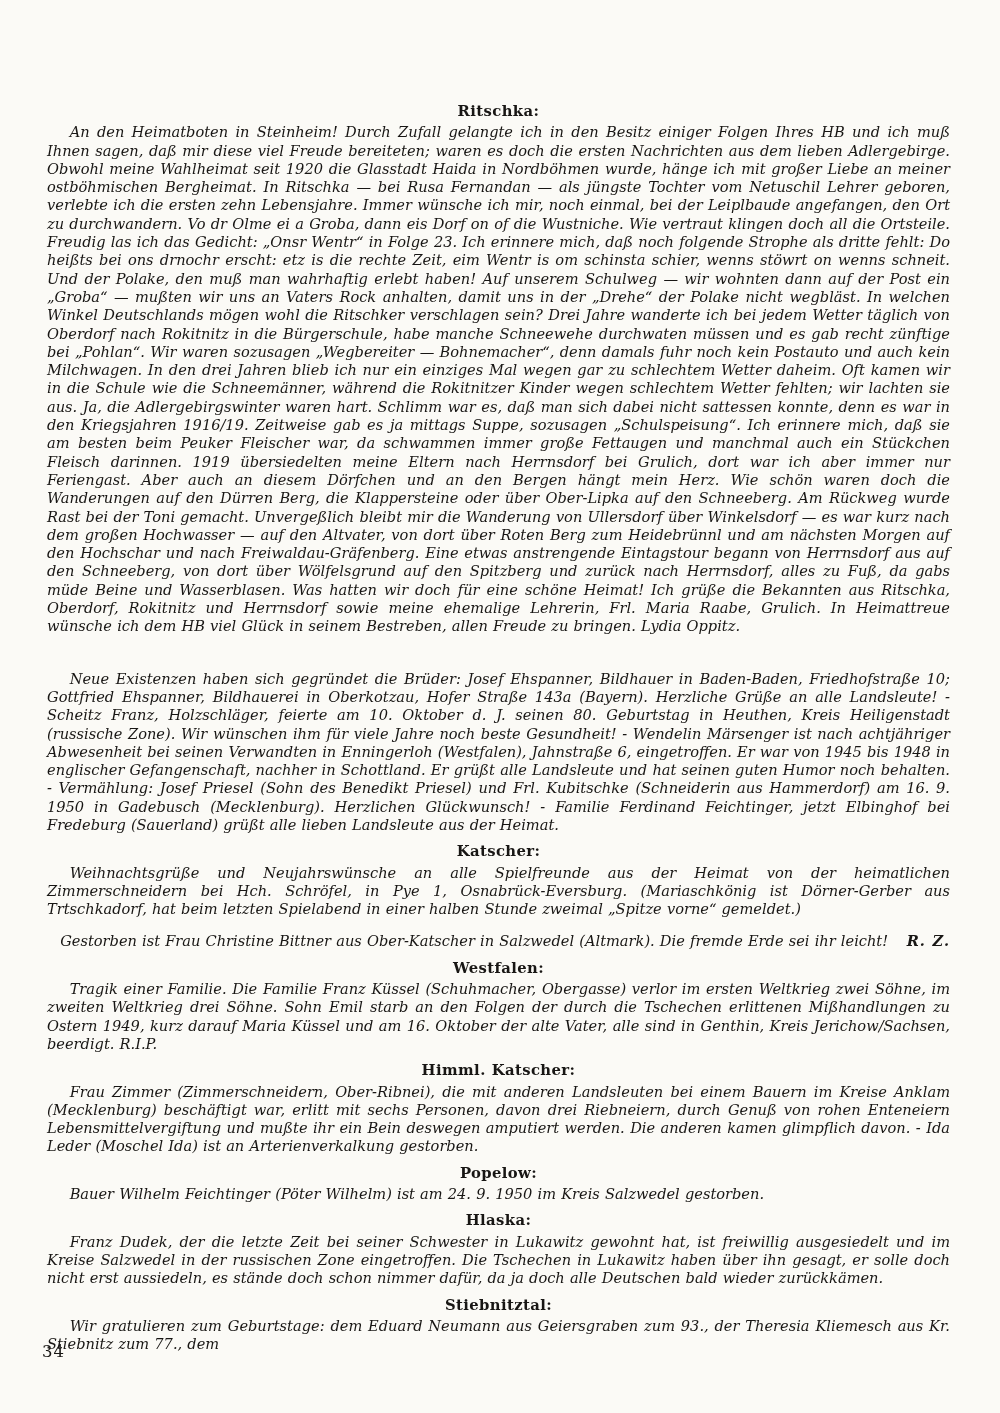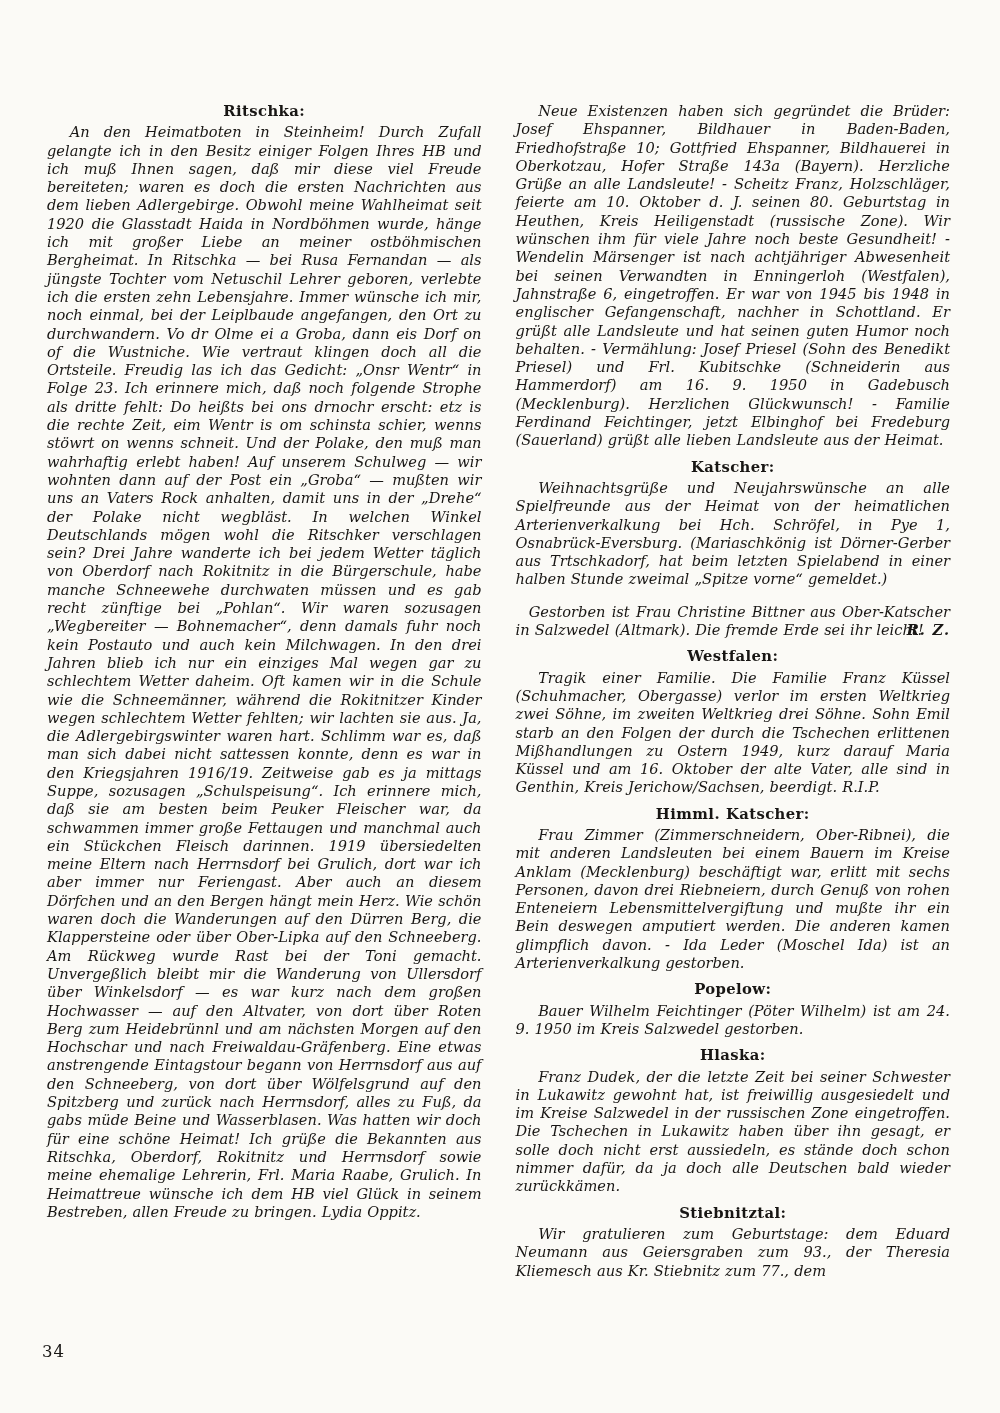--- a/index.html
+++ b/index.html
@@ -17,20 +17,21 @@
   }
   .page {
     position: absolute;
     inset: 0;
     background: #fbfaf6;
   }
   .columns {
     display: flex;
     gap: 34px;
     padding: 102px 50px 0 47px;
+    flex-direction: column;
   }
   .col {
     flex: 1 1 0;
     min-width: 0;
     font-size: 14.6px;
     line-height: 18.3px;
     text-align: justify;
     word-spacing: 0.5px;
   }
   h3.sect {
@@ -75,21 +76,21 @@
 
     <div class="col">
       <h3 class="sect">Ritschka:</h3>
       <p class="para indent">An den Heimatboten in Steinheim! Durch Zufall gelangte ich in den Besitz einiger Folgen Ihres HB und ich muß Ihnen sagen, daß mir diese viel Freude bereiteten; waren es doch die ersten Nachrichten aus dem lieben Adlergebirge. Obwohl meine Wahlheimat seit 1920 die Glasstadt Haida in Nordböhmen wurde, hänge ich mit großer Liebe an meiner ostböhmischen Bergheimat. In Ritschka — bei Rusa Fernandan — als jüngste Tochter vom Netuschil Lehrer geboren, verlebte ich die ersten zehn Lebensjahre. Immer wünsche ich mir, noch einmal, bei der Leiplbaude angefangen, den Ort zu durchwandern. Vo dr Olme ei a Groba, dann eis Dorf on of die Wustniche. Wie vertraut klingen doch all die Ortsteile. Freudig las ich das Gedicht: „Onsr Wentr“ in Folge 23. Ich erinnere mich, daß noch folgende Strophe als dritte fehlt: Do heißts bei ons drnochr erscht: etz is die rechte Zeit, eim Wentr is om schinsta schier, wenns stöwrt on wenns schneit. Und der Polake, den muß man wahrhaftig erlebt haben! Auf unserem Schulweg — wir wohnten dann auf der Post ein „Groba“ — mußten wir uns an Vaters Rock anhalten, damit uns in der „Drehe“ der Polake nicht wegbläst. In welchen Winkel Deutschlands mögen wohl die Ritschker verschlagen sein? Drei Jahre wanderte ich bei jedem Wetter täglich von Oberdorf nach Rokitnitz in die Bürgerschule, habe manche Schneewehe durchwaten müssen und es gab recht zünftige bei „Pohlan“. Wir waren sozusagen „Wegbereiter — Bohnemacher“, denn damals fuhr noch kein Postauto und auch kein Milchwagen. In den drei Jahren blieb ich nur ein einziges Mal wegen gar zu schlechtem Wetter daheim. Oft kamen wir in die Schule wie die Schneemänner, während die Rokitnitzer Kinder wegen schlechtem Wetter fehlten; wir lachten sie aus. Ja, die Adlergebirgswinter waren hart. Schlimm war es, daß man sich dabei nicht sattessen konnte, denn es war in den Kriegsjahren 1916/19. Zeitweise gab es ja mittags Suppe, sozusagen „Schulspeisung“. Ich erinnere mich, daß sie am besten beim Peuker Fleischer war, da schwammen immer große Fettaugen und manchmal auch ein Stückchen Fleisch darinnen. 1919 übersiedelten meine Eltern nach Herrnsdorf bei Grulich, dort war ich aber immer nur Feriengast. Aber auch an diesem Dörfchen und an den Bergen hängt mein Herz. Wie schön waren doch die Wanderungen auf den Dürren Berg, die Klappersteine oder über Ober-Lipka auf den Schneeberg. Am Rückweg wurde Rast bei der Toni gemacht. Unvergeßlich bleibt mir die Wanderung von Ullersdorf über Winkelsdorf — es war kurz nach dem großen Hochwasser — auf den Altvater, von dort über Roten Berg zum Heidebrünnl und am nächsten Morgen auf den Hochschar und nach Freiwaldau-Gräfenberg. Eine etwas anstrengende Eintagstour begann von Herrnsdorf aus auf den Schneeberg, von dort über Wölfelsgrund auf den Spitzberg und zurück nach Herrnsdorf, alles zu Fuß, da gabs müde Beine und Wasserblasen. Was hatten wir doch für eine schöne Heimat! Ich grüße die Bekannten aus Ritschka, Oberdorf, Rokitnitz und Herrnsdorf sowie meine ehemalige Lehrerin, Frl. Maria Raabe, Grulich. In Heimattreue wünsche ich dem HB viel Glück in seinem Bestreben, allen Freude zu bringen. Lydia Oppitz.</p>
     </div>
 
     <div class="col">
       <p class="para indent">Neue Existenzen haben sich gegründet die Brüder: Josef Ehspanner, Bildhauer in Baden-Baden, Friedhofstraße 10; Gottfried Ehspanner, Bildhauerei in Oberkotzau, Hofer Straße 143a (Bayern). Herzliche Grüße an alle Landsleute! - Scheitz Franz, Holzschläger, feierte am 10. Oktober d. J. seinen 80. Geburtstag in Heuthen, Kreis Heiligenstadt (russische Zone). Wir wünschen ihm für viele Jahre noch beste Gesundheit! - Wendelin Märsenger ist nach achtjähriger Abwesenheit bei seinen Verwandten in Enningerloh (Westfalen), Jahnstraße 6, eingetroffen. Er war von 1945 bis 1948 in englischer Gefangenschaft, nachher in Schottland. Er grüßt alle Landsleute und hat seinen guten Humor noch behalten. - Vermählung: Josef Priesel (Sohn des Benedikt Priesel) und Frl. Kubitschke (Schneiderin aus Hammerdorf) am 16. 9. 1950 in Gadebusch (Mecklenburg). Herzlichen Glückwunsch! - Familie Ferdinand Feichtinger, jetzt Elbinghof bei Fredeburg (Sauerland) grüßt alle lieben Landsleute aus der Heimat.</p>
 
       <h3 class="sect">Katscher:</h3>
-      <p class="para indent">Weihnachtsgrüße und Neujahrswünsche an alle Spielfreunde aus der Heimat von der heimatlichen Arterienverkalkung bei Hch. Schröfel, in Pye 1, Osnabrück-Eversburg. (Mariaschkönig ist Dörner-Gerber aus Trtschkadorf, hat beim letzten Spielabend in einer halben Stunde zweimal „Spitze vorne“ gemeldet.)</p>
+      <p class="para indent">Weihnachtsgrüße und Neujahrswünsche an alle Spielfreunde aus der Heimat von der heimatlichen Zimmerschneidern bei Hch. Schröfel, in Pye 1, Osnabrück-Eversburg. (Mariaschkönig ist Dörner-Gerber aus Trtschkadorf, hat beim letzten Spielabend in einer halben Stunde zweimal „Spitze vorne“ gemeldet.)</p>
       <p class="para indent-sm gap">
         <span>Gestorben ist Frau Christine Bittner aus Ober-Katscher in Salzwedel (Altmark). Die fremde Erde sei ihr leicht!</span>
         <span class="sig">R. Z.</span>
       </p>
 
       <h3 class="sect">Westfalen:</h3>
       <p class="para indent">Tragik einer Familie. Die Familie Franz Küssel (Schuhmacher, Obergasse) verlor im ersten Weltkrieg zwei Söhne, im zweiten Weltkrieg drei Söhne. Sohn Emil starb an den Folgen der durch die Tschechen erlittenen Mißhandlungen zu Ostern 1949, kurz darauf Maria Küssel und am 16. Oktober der alte Vater, alle sind in Genthin, Kreis Jerichow/Sachsen, beerdigt. R.I.P.</p>
 
       <h3 class="sect">Himml. Katscher:</h3>
       <p class="para indent">Frau Zimmer (Zimmerschneidern, Ober-Ribnei), die mit anderen Landsleuten bei einem Bauern im Kreise Anklam (Mecklenburg) beschäftigt war, erlitt mit sechs Personen, davon drei Riebneiern, durch Genuß von rohen Enteneiern Lebensmittelvergiftung und mußte ihr ein Bein deswegen amputiert werden. Die anderen kamen glimpflich davon. - Ida Leder (Moschel Ida) ist an Arterienverkalkung gestorben.</p>

